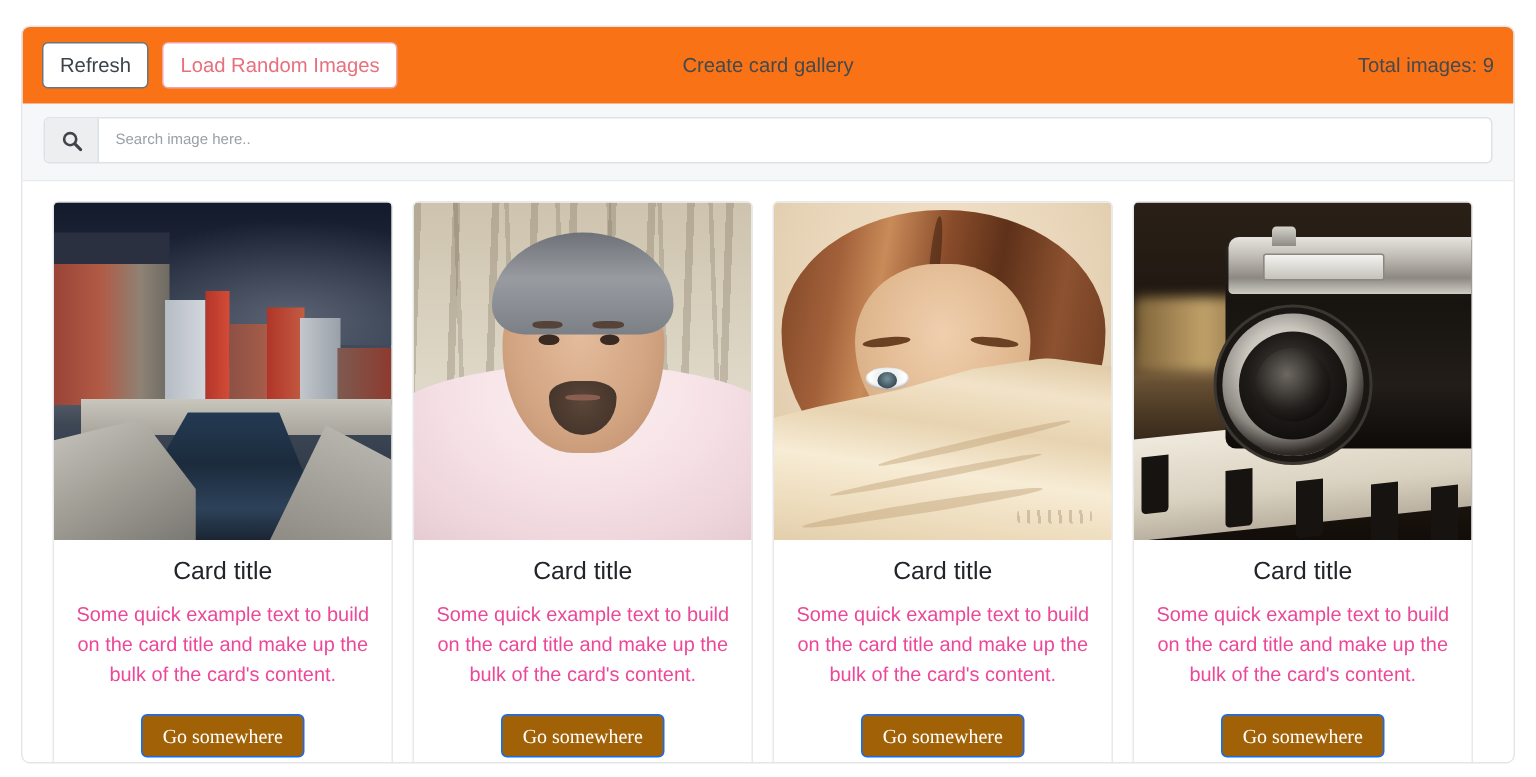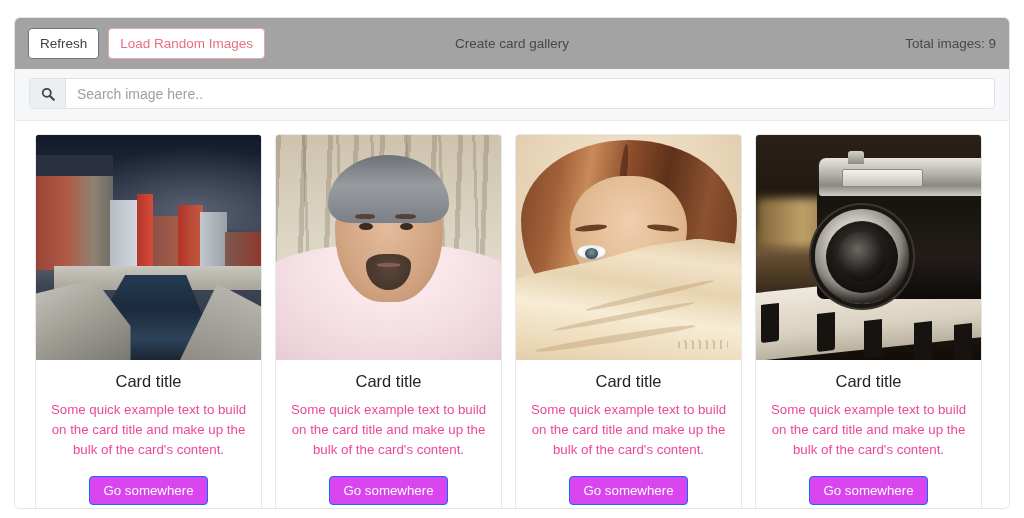--- a/index.html
+++ b/index.html
@@ -23,21 +23,21 @@
     overflow: hidden;
   }
 
   
   .toolbar {
     position: relative;
     height: 51px;
     display: flex;
     align-items: center;
     padding: 0 13px;
-    background: #a3a3a3;
+    background: #f97316;
   }
   .toolbar-left { display: flex; align-items: center; gap: 9px; }
 
   .btn {
     font-family: "Liberation Sans", sans-serif;
     font-size: 13.5px;
     line-height: 1;
     padding: 8px 11px;
     border-radius: 4px;
     cursor: pointer;
@@ -84,21 +84,21 @@
     border-right: 1px solid #dee2e6;
     color: #3f4549;
   }
   .input-addon svg { display: block; }
   .search-input {
     flex: 1;
     border: 0;
     outline: none;
     padding: 0 11px;
     font-family: "Liberation Sans", sans-serif;
-    font-size: 14px;
+    font-size: 10px;
     color: #41454a;
     background: transparent;
   }
   .search-input::placeholder { color: #9aa0a6; }
 
   
   .gallery {
     display: flex;
     gap: 13px;
     padding: 13px 20px 0 20px;
@@ -131,29 +131,29 @@
     font-weight: 400;
   }
   .card-text {
     font-size: 13.3px;
     line-height: 1.5;
     color: #ec4899;
     margin: 0 0 16px 0;
   }
   .btn-go {
     display: inline-block;
-    background: #d946ef;
+    background: #a16207;
     color: #ffffff;
     border: 1px solid #0d6efd;
     border-radius: 4px;
     font-size: 13.3px;
     padding: 7px 13px;
     line-height: 1;
     cursor: pointer;
-    font-family: Liberation Sans, sans-serif;
+    font-family: Liberation Serif, serif;
   }
 
   
 
   
   .ph-city { background: linear-gradient(#1d2433 0%, #2b3347 34%, #4a5263 46%, #6a6f79 52%, #3d4654 66%, #242c3c 100%); }
   .ph-city .sky { position:absolute; inset:0 0 58% 0; background:
       radial-gradient(ellipse at 70% 80%, rgba(150,158,172,.45), transparent 60%),
       linear-gradient(#121a2b, #2e3749); }
   .ph-city .blk { position:absolute; bottom:40%; }

